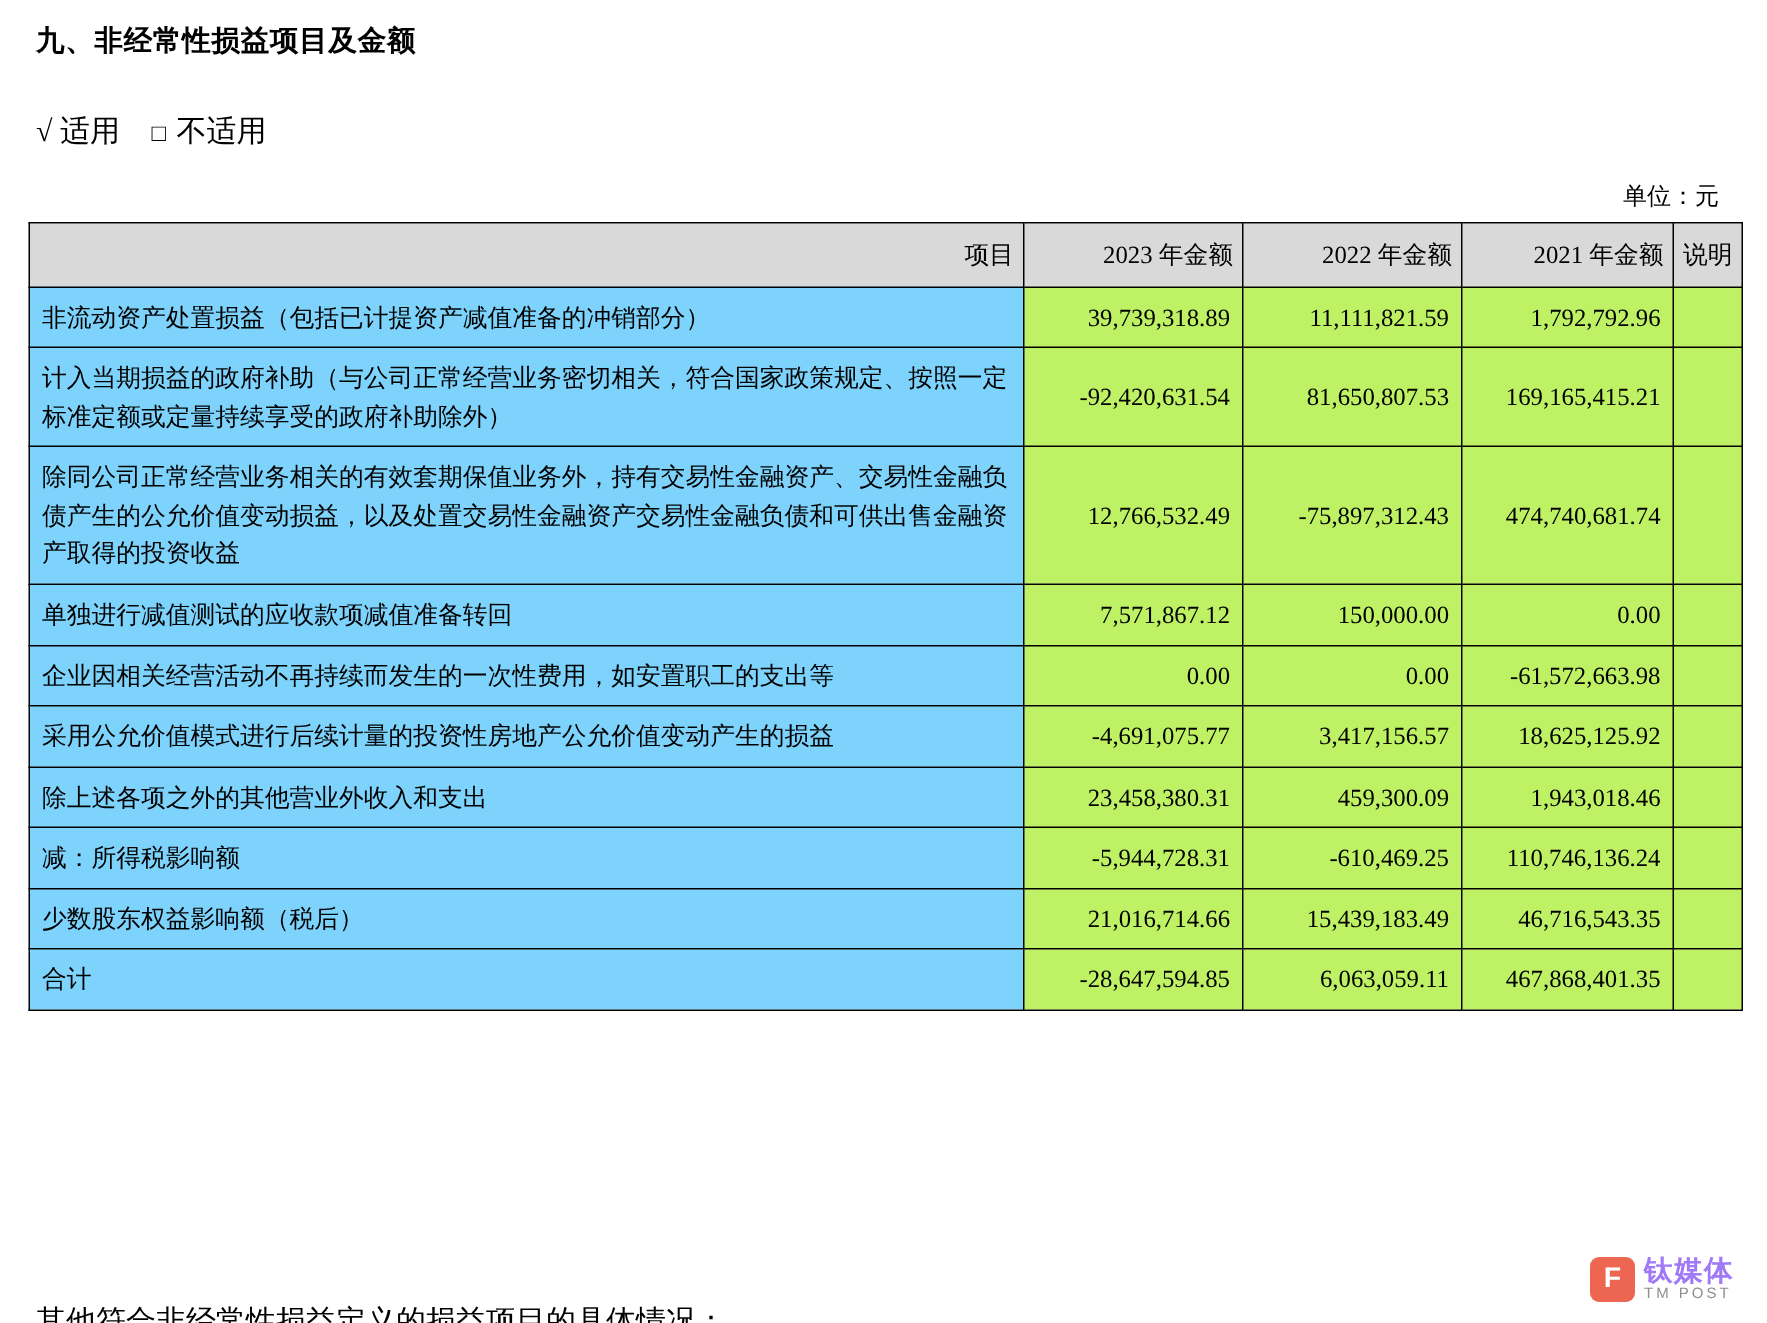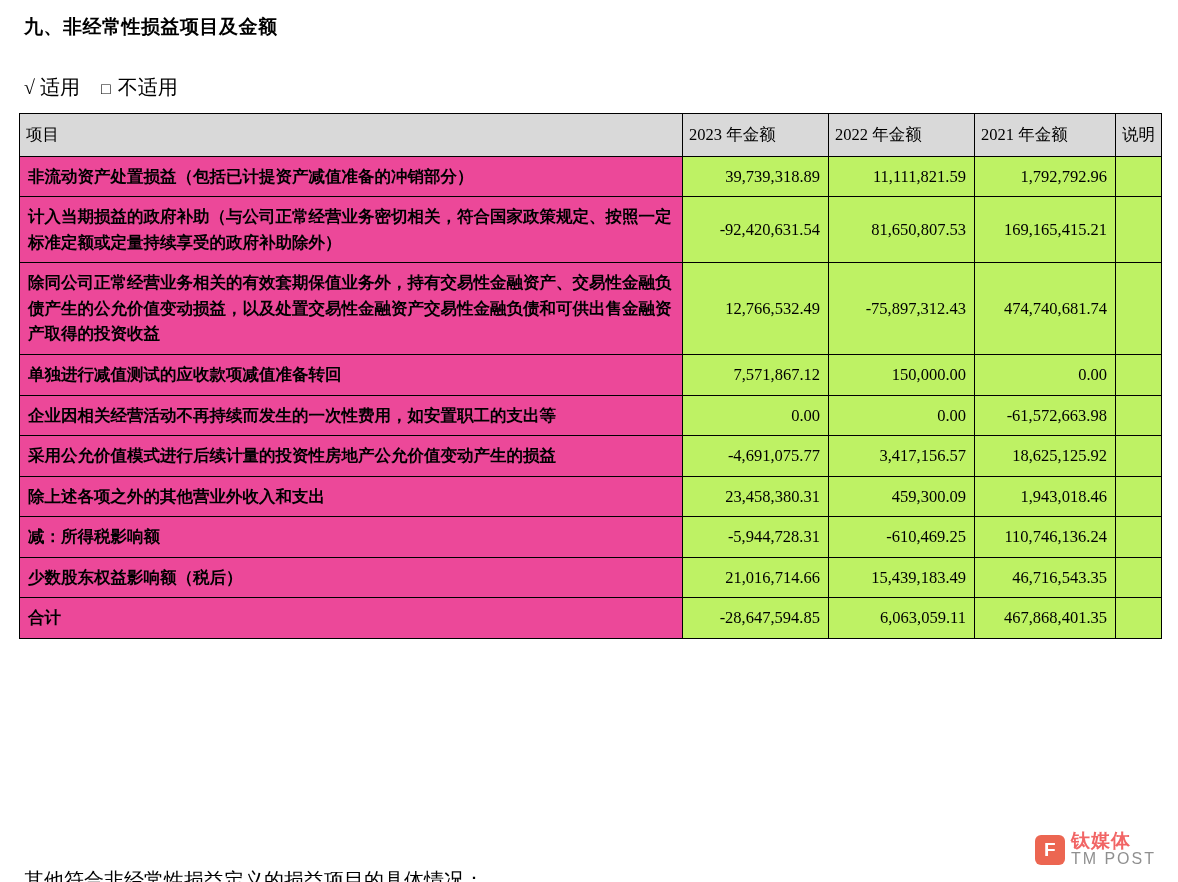--- a/index.html
+++ b/index.html
@@ -53,42 +53,41 @@
   }
   table.fin th, table.fin td {
     border: 1px solid #000000;
     font-size: 16.5px;
     padding: 7px 8px;
     vertical-align: middle;
     line-height: 1.55;
   }
   table.fin thead th {
     background: #d9d9d9;
-    text-align: left;
+    text-align: right;
     font-weight: normal;
     padding: 8px 6px;
   }
   td.item {
     text-align: left;
     background: #d9d9d9;
   }
   td.num {
     text-align: right;
     background: #ffffff;
     white-space: nowrap;
   }
   td.note {
     background: #ffffff;
   }
   tr.shade td.num, tr.shade td.note {
     background: #bef264;
   }
   tr.shade td.item {
-    background: #ec4899;
-    font-weight: bold;
+    background: #7dd3fc;
   }
   .indent {
     padding-left: 38px;
     margin-left: 10px;
   }
   .bottom-text {
     position: absolute;
     left: 24px;
     bottom: 2px;
     font-size: 20px;
@@ -121,43 +120,44 @@
   }
   .watermark .wm-text {
     margin-left: 6px;
     line-height: 1.05;
     color: #6e6e6e;
     font-family: "Liberation Sans", sans-serif;
   }
   .watermark .wm-cn {
     font-size: 19px;
     font-weight: bold;
-    color: #ef4444;
+    color: #8b5cf6;
     letter-spacing: 1px;
   }
   .watermark .wm-en {
-    font-size: 16px;
+    font-size: 10px;
     letter-spacing: 2px;
     color: #777;
   }
 </style>
 </head>
 <body>
 
 <div class="page">
 
   <div class="doc-title">九、非经常性损益项目及金额</div>
 
   <div class="applicability">
     <span class="mark">√</span>
     <span>适用</span>
     <span class="checkbox">□</span>
     <span>不适用</span>
   </div>
 
+  <div class="unit-line">单位：元</div>
 
   <table class="fin">
     <colgroup>
       <col style="width:663px">
       <col style="width:146px">
       <col style="width:146px">
       <col style="width:141px">
       <col style="width:46px">
     </colgroup>
     <thead>

